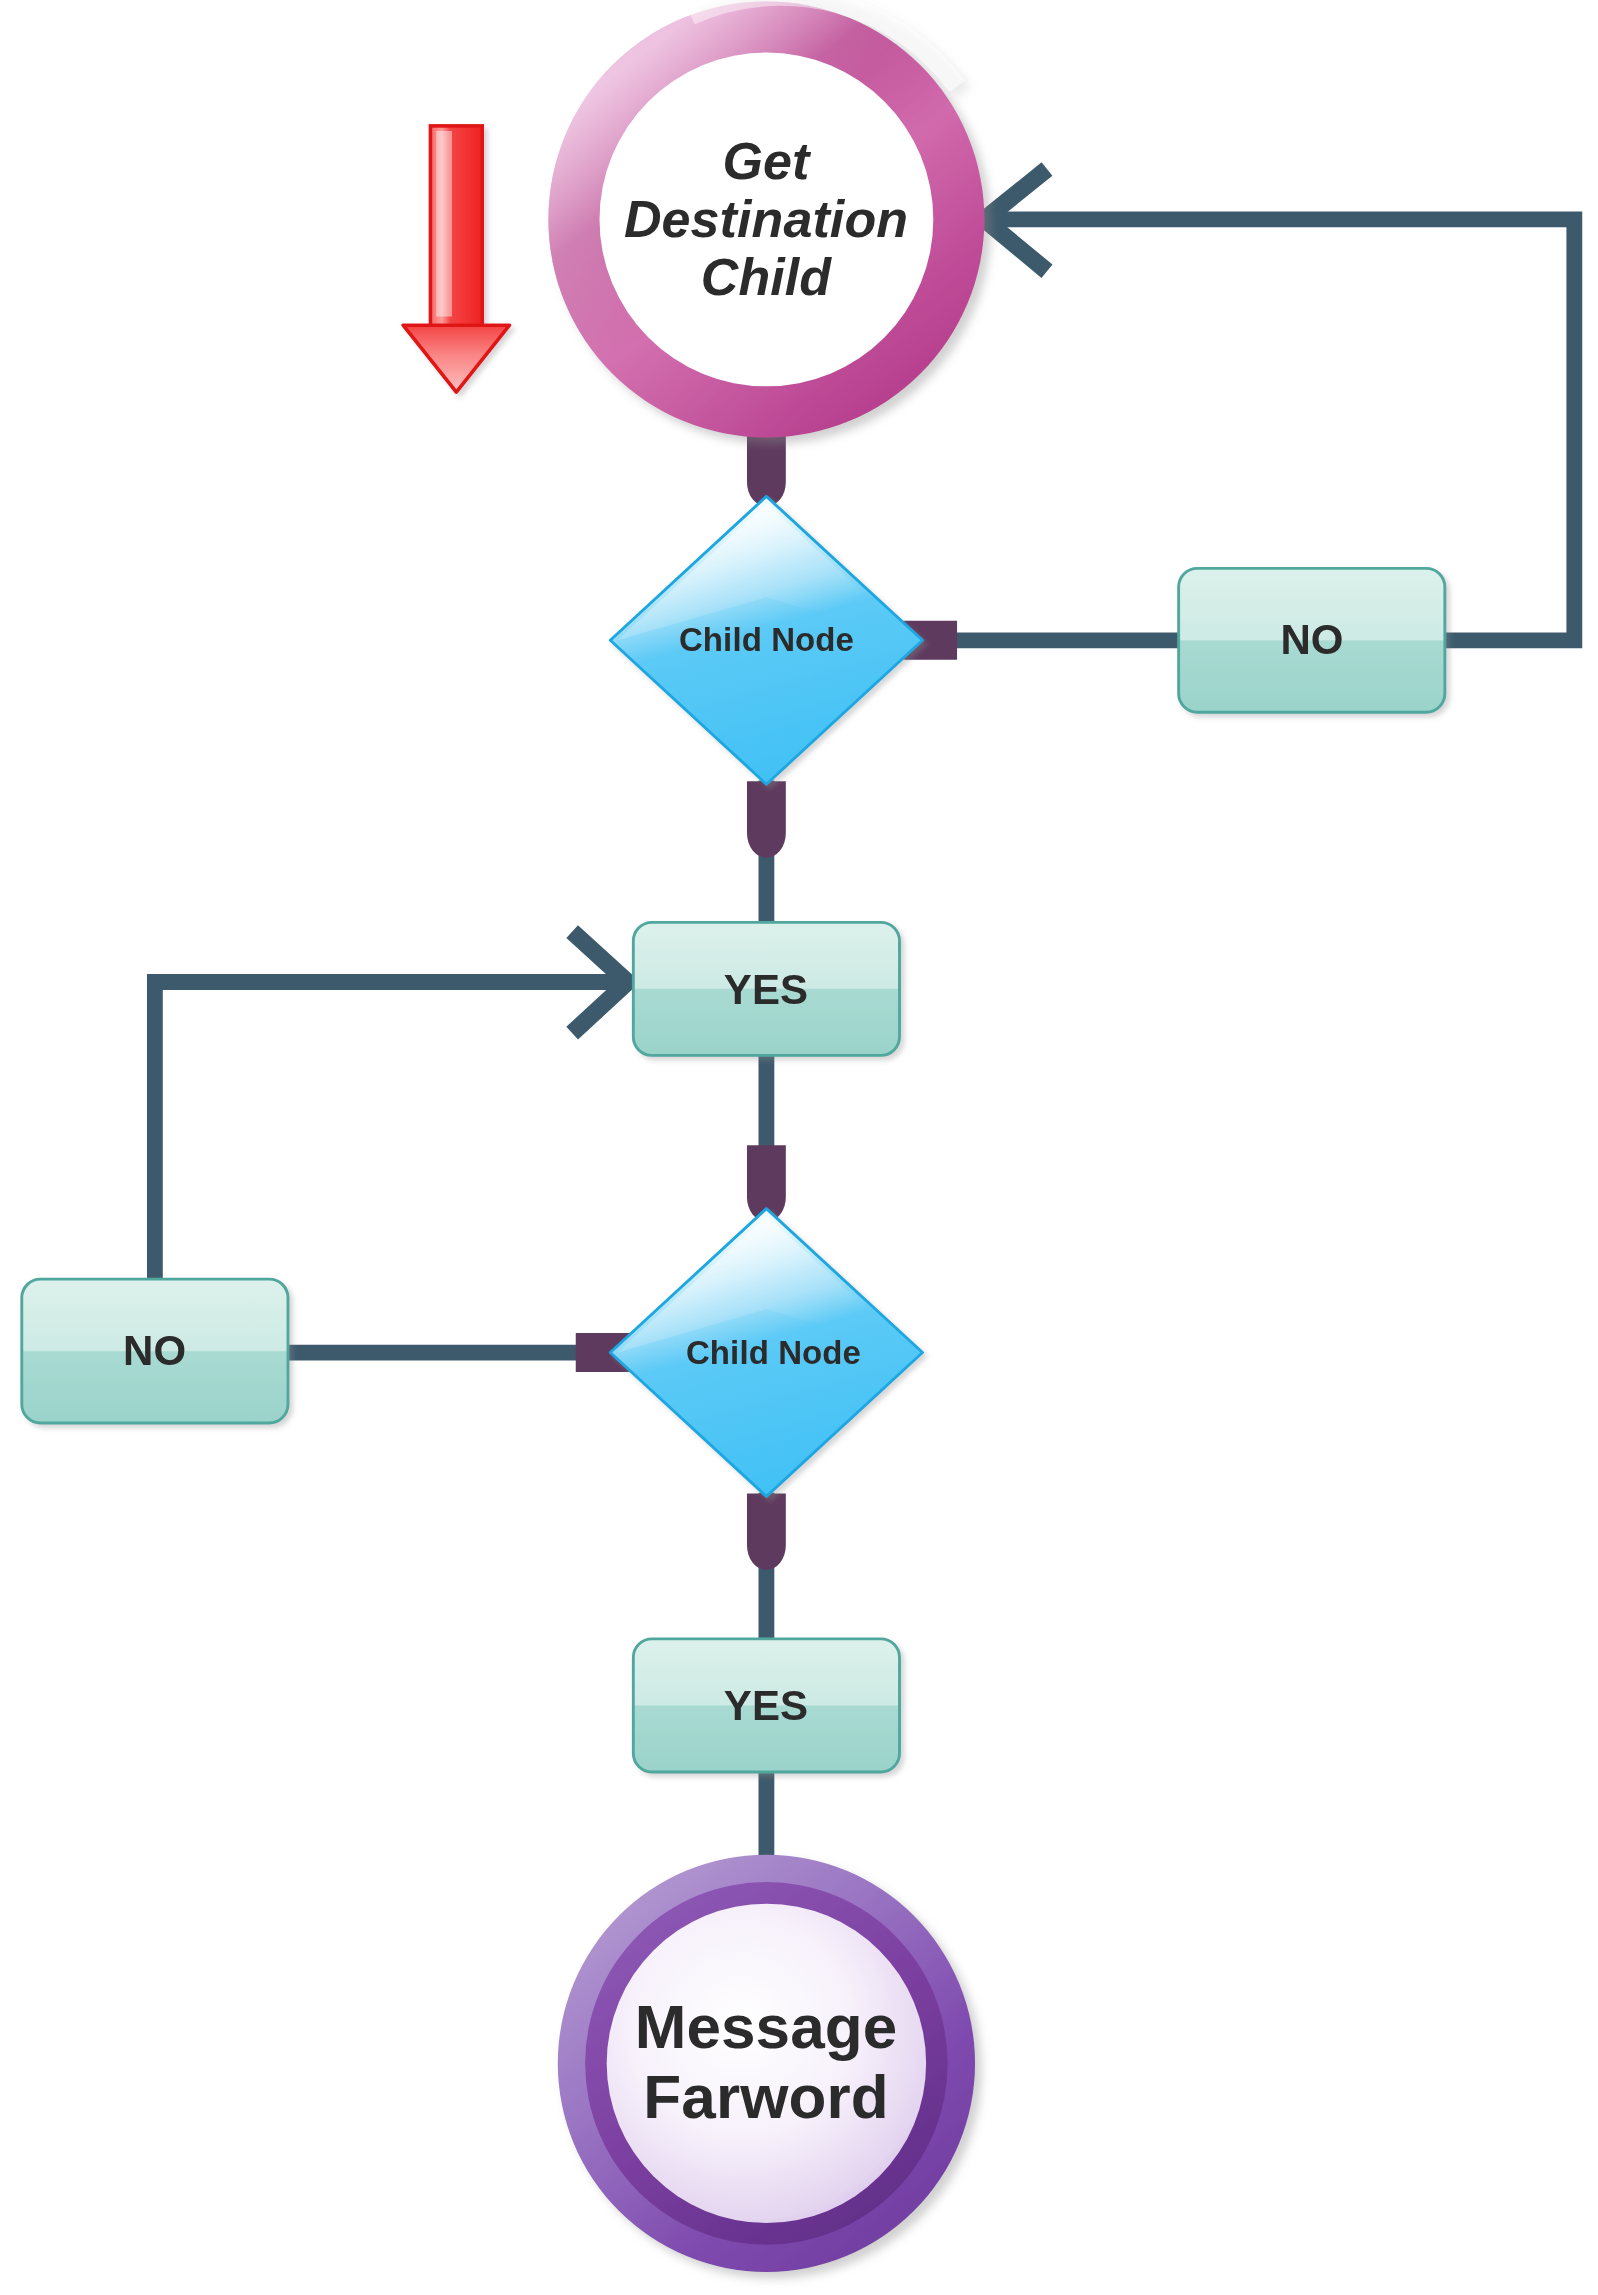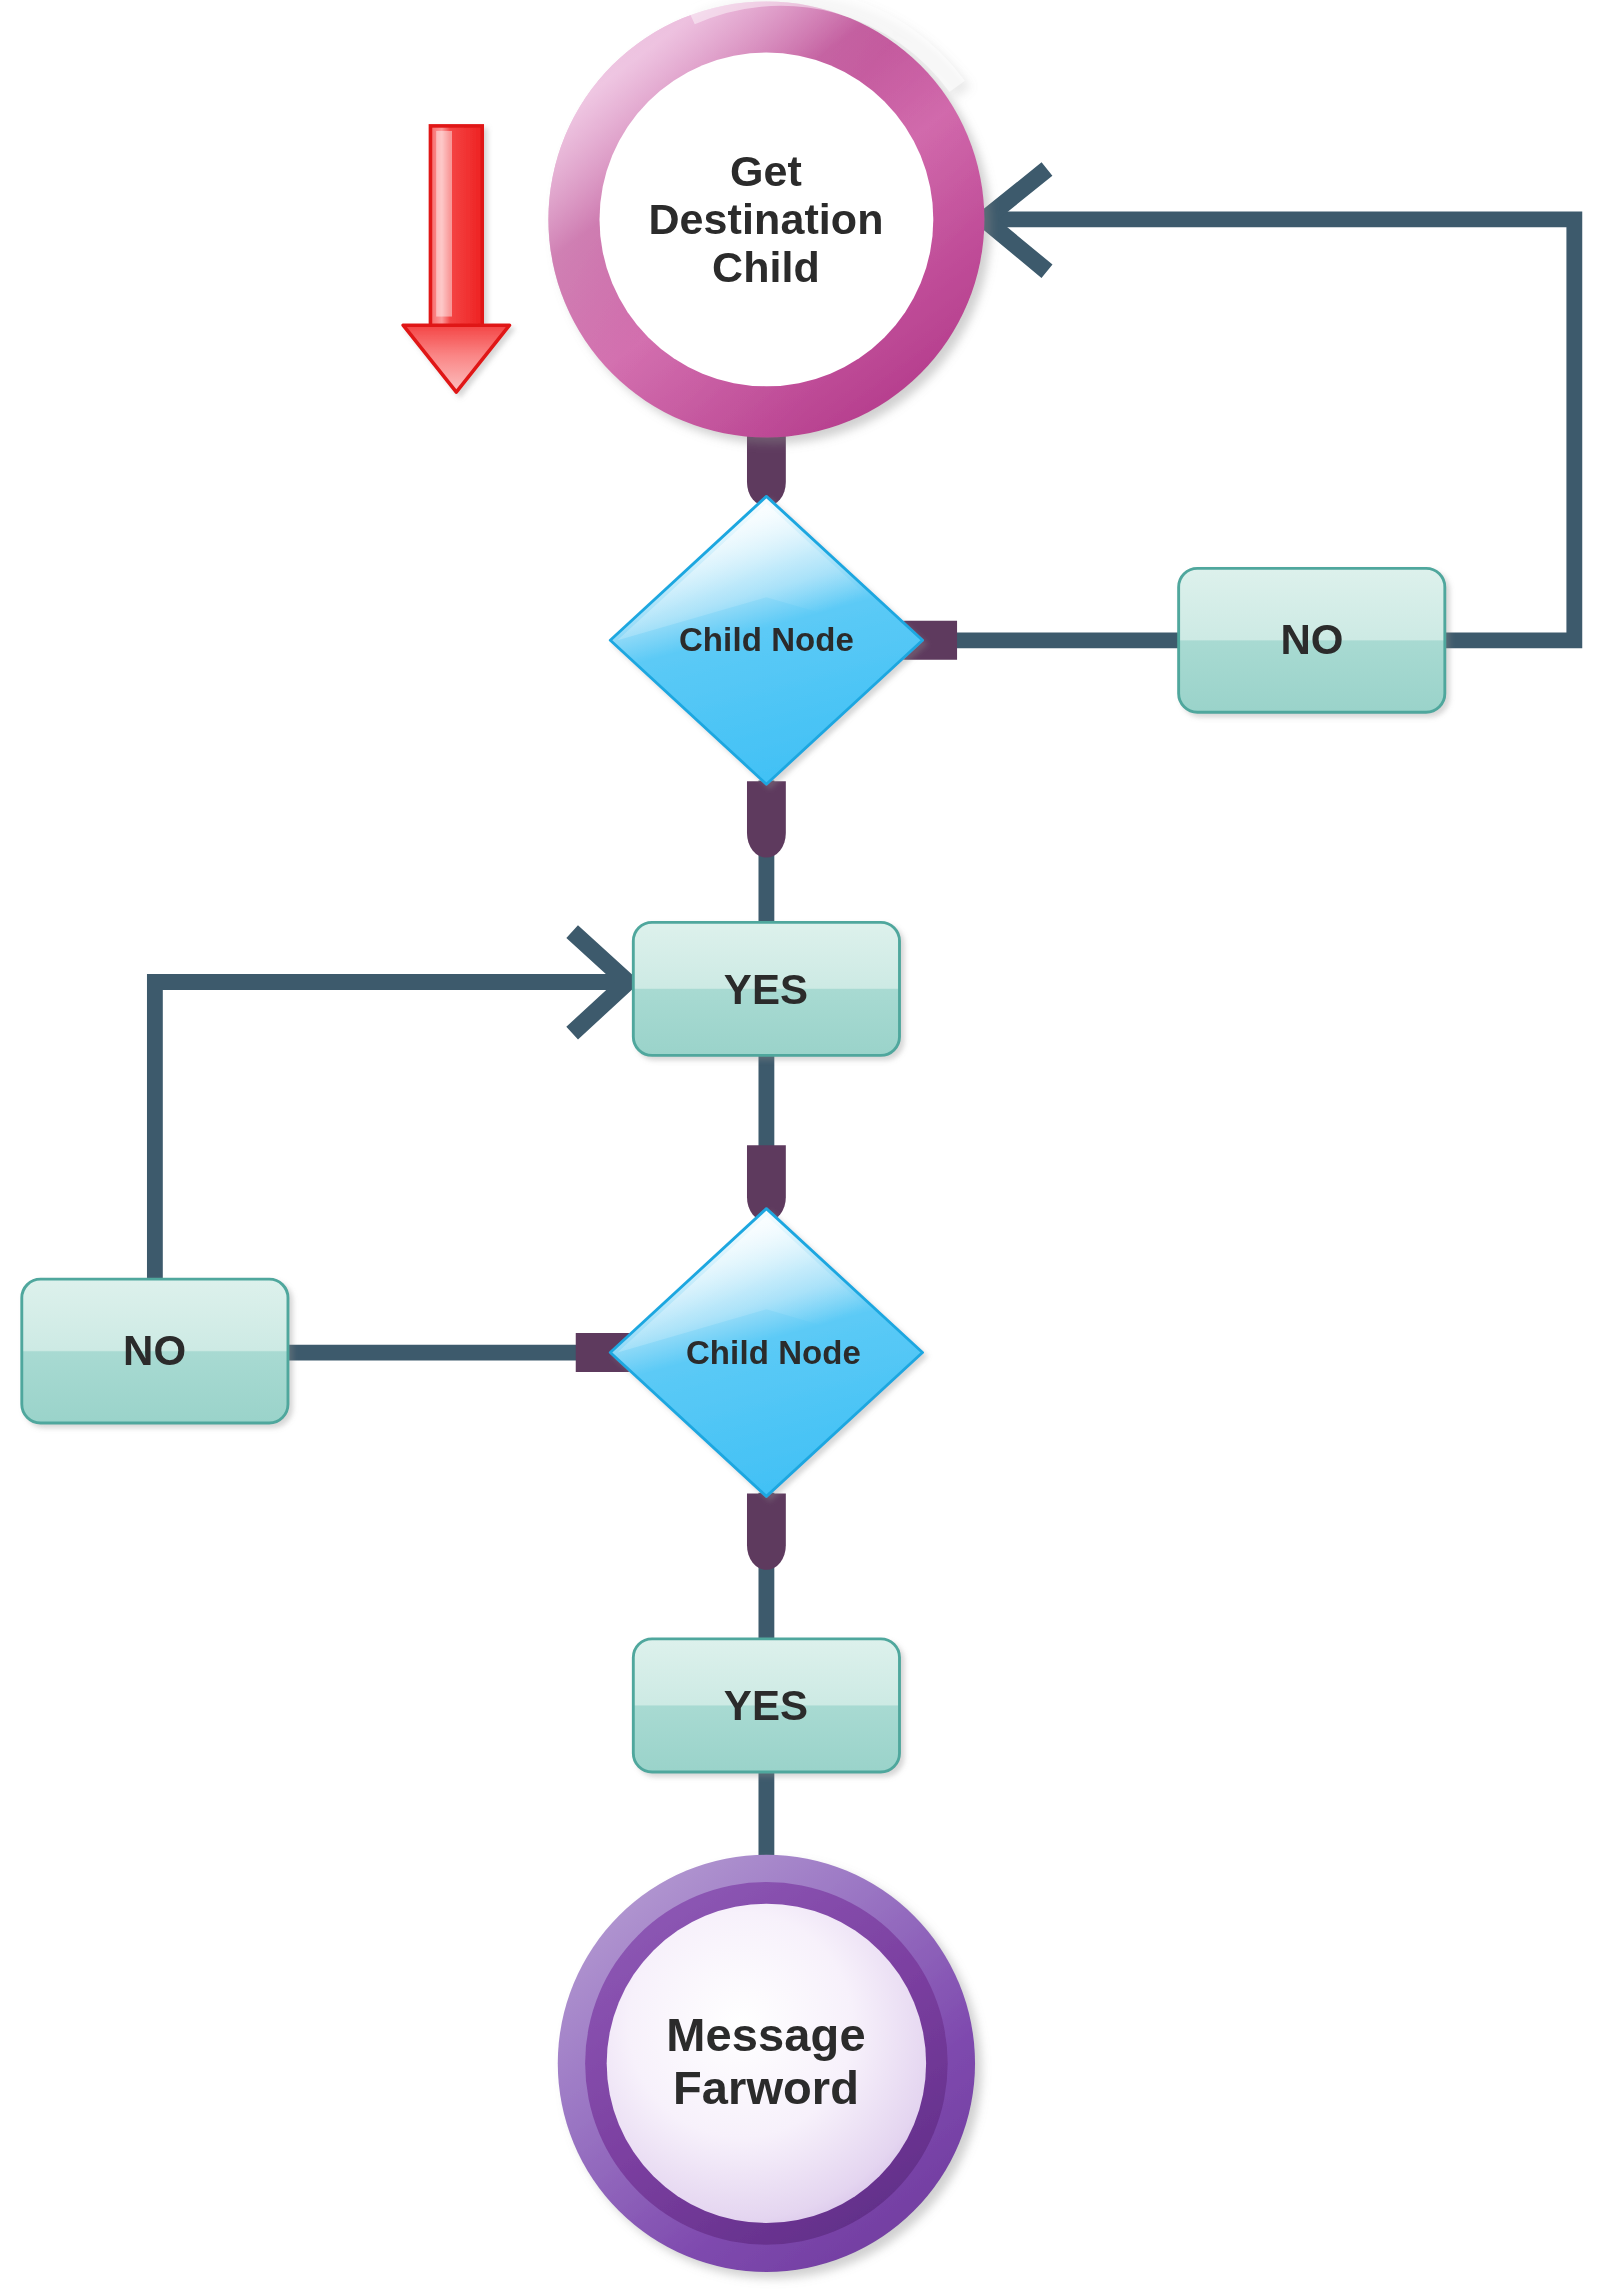--- a/index.html
+++ b/index.html
@@ -14,24 +14,24 @@
   .nodeText{
     position:absolute;
     display:flex;align-items:center;justify-content:center;
     text-align:center;
     font-weight:bold;
     color:#2b2b2b;
     pointer-events:none;
     line-height:1.12;
     letter-spacing:0.1px;
   }
-  .t-start{font-size:43px;}
+  .t-start{font-size:52px;font-style:italic;}
   .t-diamond{font-size:33px;}
   .t-box{font-size:42px;border-radius:14px;}
-  .t-end{font-size:47px;}
+  .t-end{font-size:62px;}
 </style>
 </head>
 <body>
 
 <div id="stage">
 
 <svg id="flow" viewBox="0 0 2222 3190" xmlns="http://www.w3.org/2000/svg">
   <defs>
 
     <linearGradient id="gStartRing" x1="0" y1="0" x2="0.75" y2="1">

